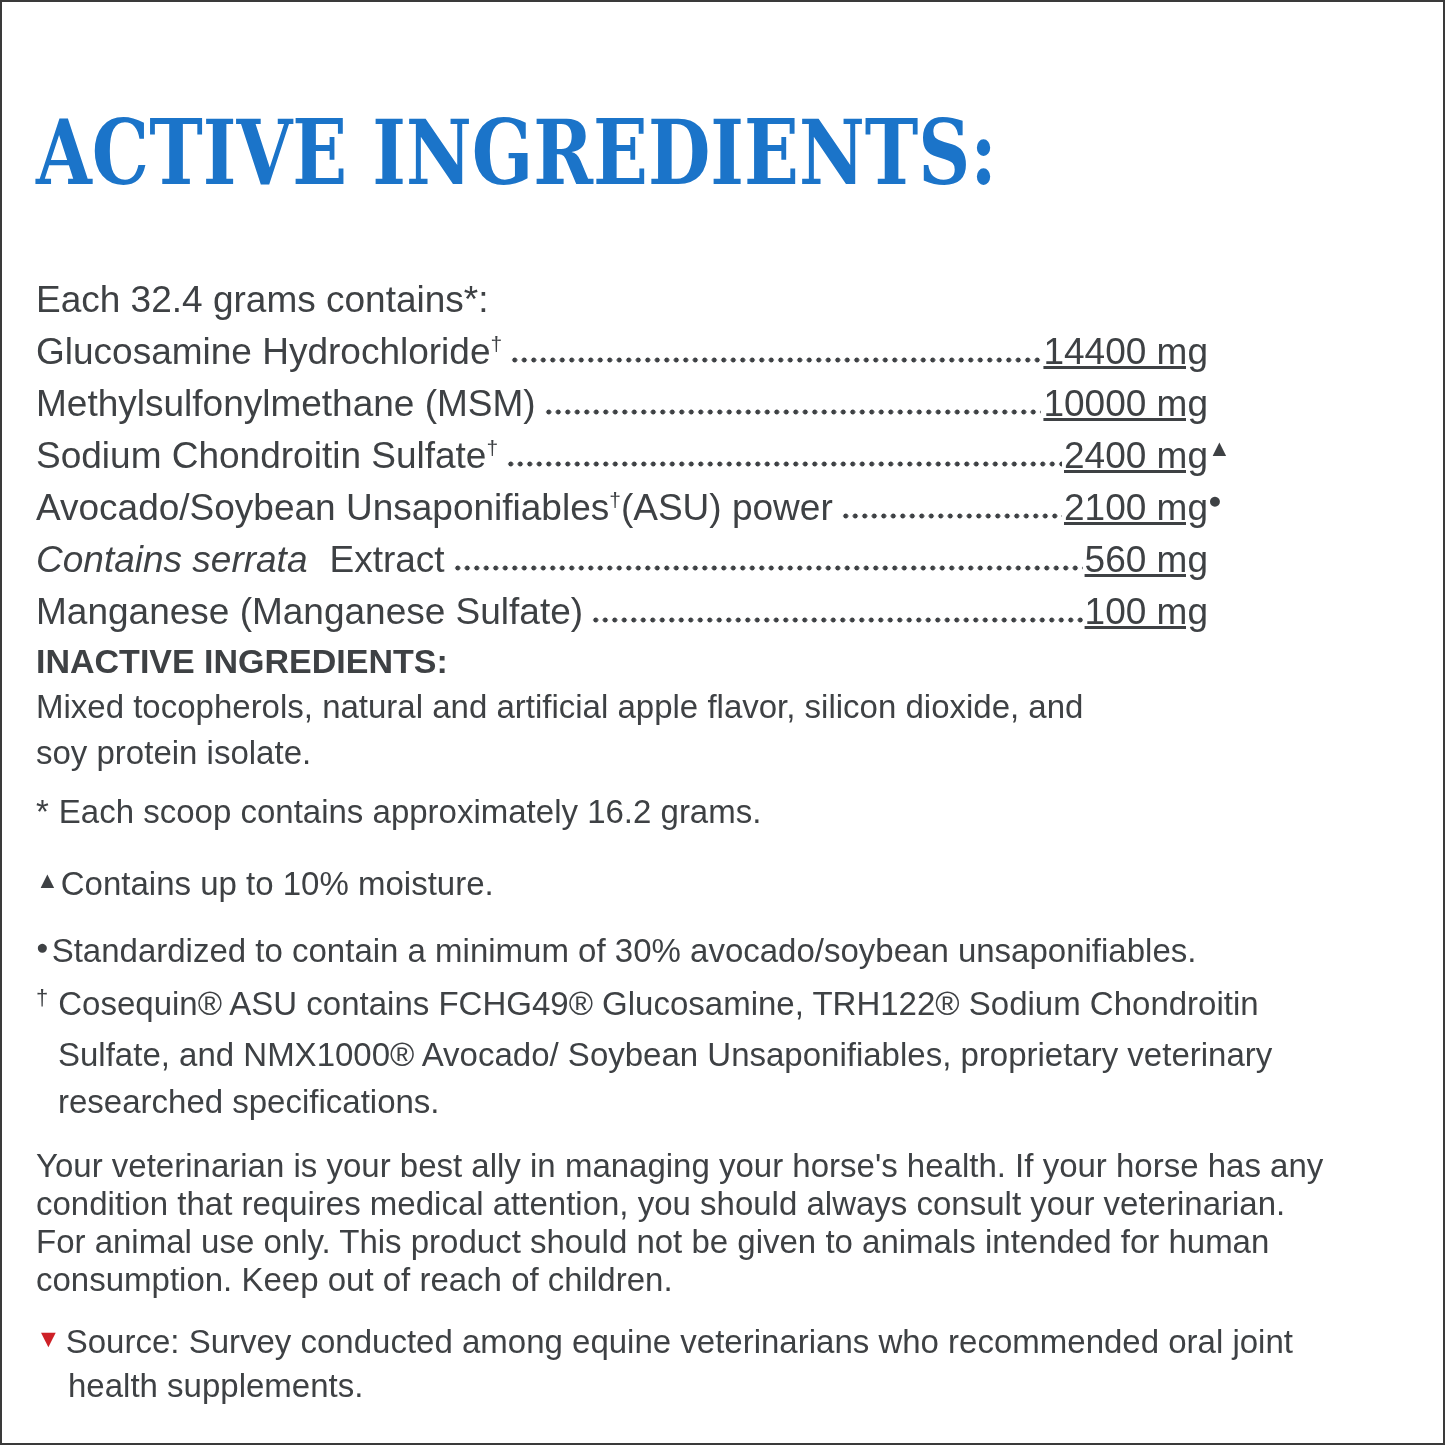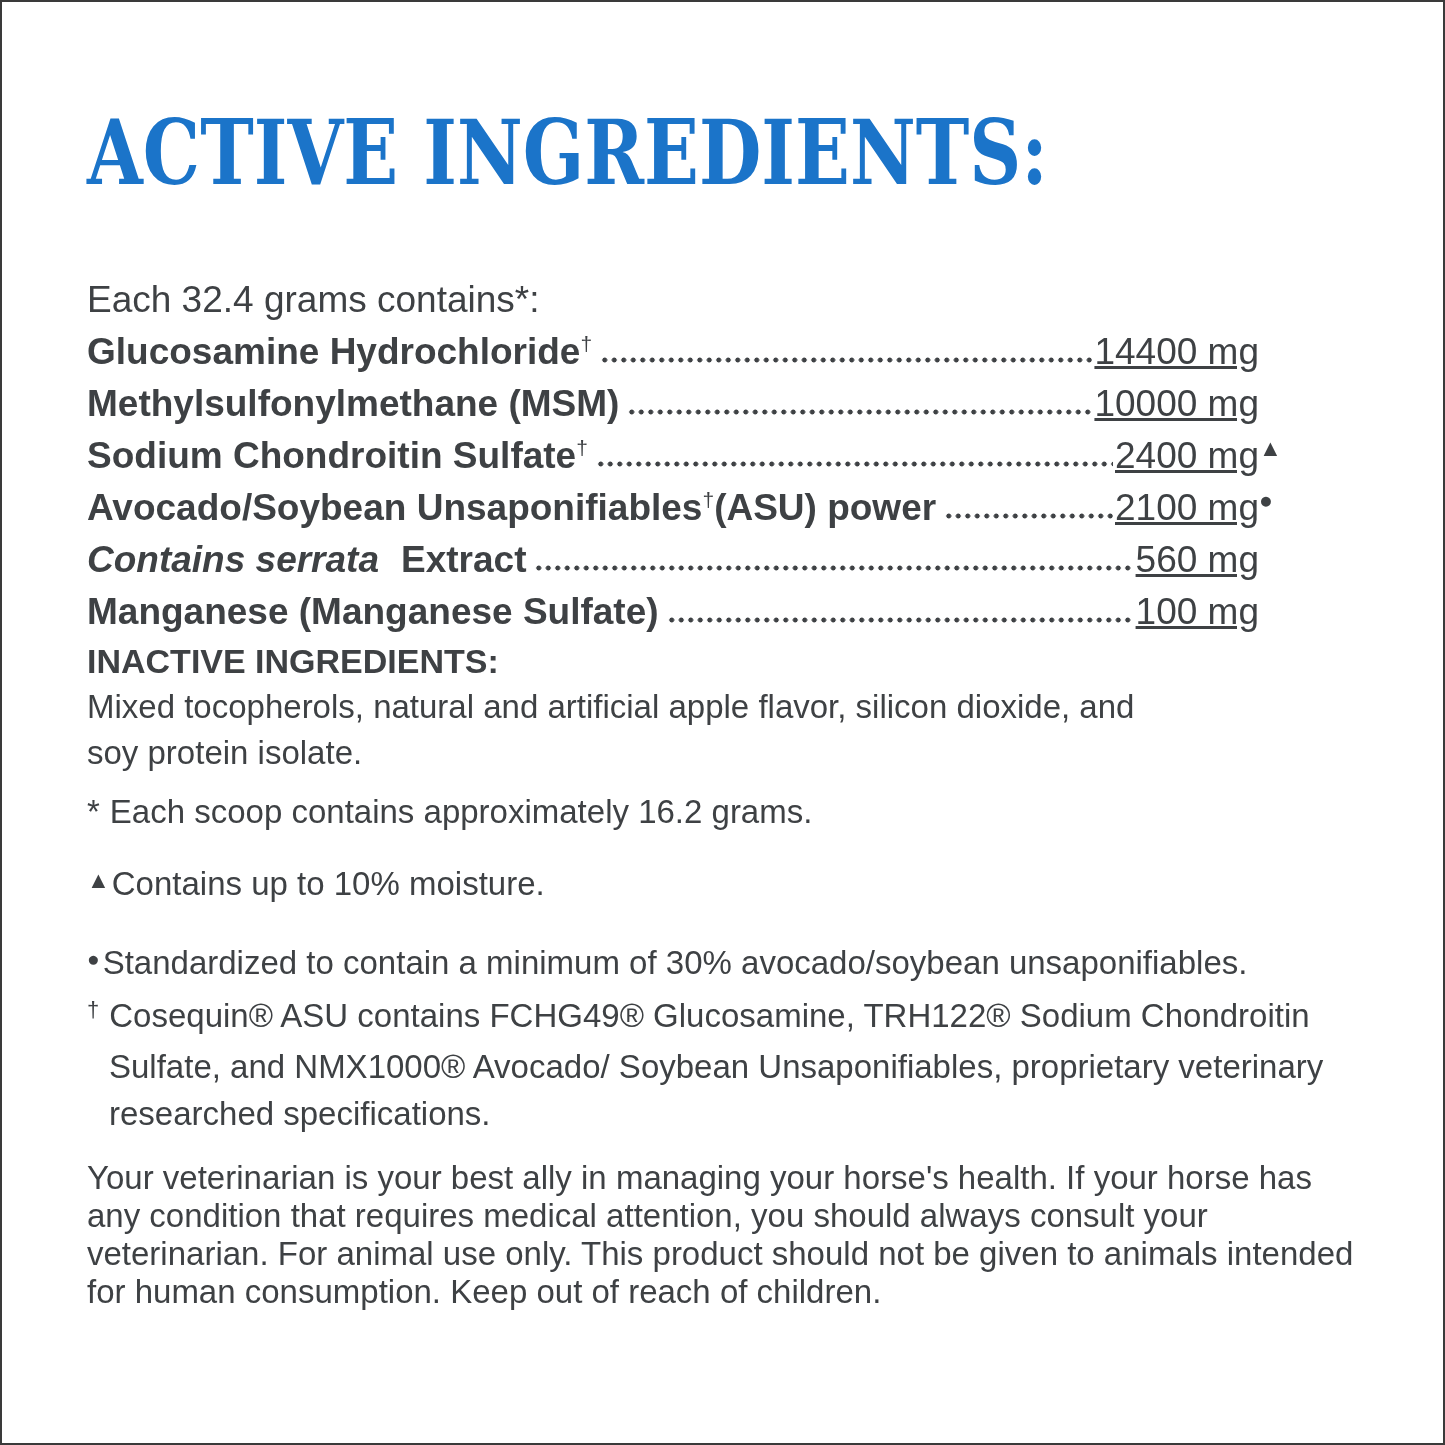--- a/index.html
+++ b/index.html
@@ -6,41 +6,41 @@
     --title-blue:#1b74c9;
     --ink:#3e4144;
     --red:#ce2127;
   }
   html,body{margin:0;padding:0;background:#fff;}
   .page{
     width:1445px;height:1445px;box-sizing:border-box;
     border:2px solid #3a3a3a;background:#fff;
     font-family:"Liberation Sans","DejaVu Sans",sans-serif;
     color:var(--ink);overflow:hidden;
-    padding:0 80px 0 85px;
+    padding:0 80px 0 34px;
   }
   .title{
     margin:104px 0 0 0;
     font-family:"DejaVu Serif","Liberation Serif",serif;
     font-weight:700;
     font-size:90px;line-height:92px;
     color:var(--title-blue);
     transform:scaleX(0.80);transform-origin:left center;
     white-space:nowrap;letter-spacing:0px;
   }
   .intro{
     margin-top:76px;
     font-size:37px;line-height:52px;
   }
   .rows{width:1172px;}
   .row{
     display:flex;align-items:baseline;
     height:52px;line-height:52px;font-size:37px;white-space:nowrap;
   }
-  .iname{white-space:pre;font-weight:bold;}
+  .iname{white-space:pre;}
   .iname.italic{font-style:italic;}
   .iname.italic:not(:empty)+ .iname{margin-left:22px;}
   .dag{
     font-size:21px;position:relative;top:-13px;line-height:0;
   }
   .leader{
     flex:1;align-self:stretch;margin:0 2px 0 8px;
     background-image:radial-gradient(circle,var(--ink) 2.2px,transparent 2.8px);
     background-size:9.5px 10px;background-repeat:repeat-x;
     background-position:0 29px;
@@ -55,21 +55,21 @@
   }
   .inactive-body{
     font-size:33px;line-height:46px;max-width:1090px;
   }
   .footnote{
     font-size:33px;line-height:44px;
     padding-left:22px;text-indent:-22px;
   }
   .fn-1{margin-top:14px;}
   .fn-2{margin-top:28px;}
-  .fn-3{margin-top:32px;}
+  .fn-3{margin-top:20px;}
   .fn-4{margin-top:3px;max-width:1290px;line-height:47px;}
   .fn-star{margin-right:10px;}
   .fn-tri{font-size:23px;position:relative;top:-7px;margin-right:2px;}
   .fn-dot{font-size:21px;position:relative;top:-8px;margin-right:3px;}
   .fn-dag{font-size:22px;position:relative;top:-10px;margin-right:10px;}
   .disclaimer{
     margin-top:22px;font-size:33px;line-height:38px;max-width:1300px;
   }
   .source{
     margin-top:22px;font-size:33px;line-height:42px;
@@ -157,14 +157,15 @@
 
   <div>
     <div class="footnote fn-1"><span class="fn-star">*</span><span>Each scoop contains approximately 16.2 grams.</span></div>
     <div class="footnote fn-2"><span class="fn-tri">▲</span><span>Contains up to 10% moisture.</span></div>
     <div class="footnote fn-3"><span class="fn-dot">●</span><span>Standardized to contain a minimum of 30% avocado/soybean unsaponifiables.</span></div>
     <div class="footnote fn-4"><span class="fn-dag">†</span><span>Cosequin® ASU contains FCHG49® Glucosamine, TRH122® Sodium Chondroitin Sulfate, and NMX1000® Avocado/ Soybean Unsaponifiables, proprietary veterinary researched specifications.</span></div>
   </div>
 
   <div class="disclaimer">Your veterinarian is your best ally in managing your horse's health. If your horse has any condition that requires medical attention, you should always consult your veterinarian. For animal use only. This product should not be given to animals intended for human consumption. Keep out of reach of children.</div>
 
+  <div class="source"><span class="src-marker">▼</span><span>Source: Survey conducted among equine veterinarians who recommended oral joint health supplements.</span></div>
 
 </div>
 
 </body></html>

